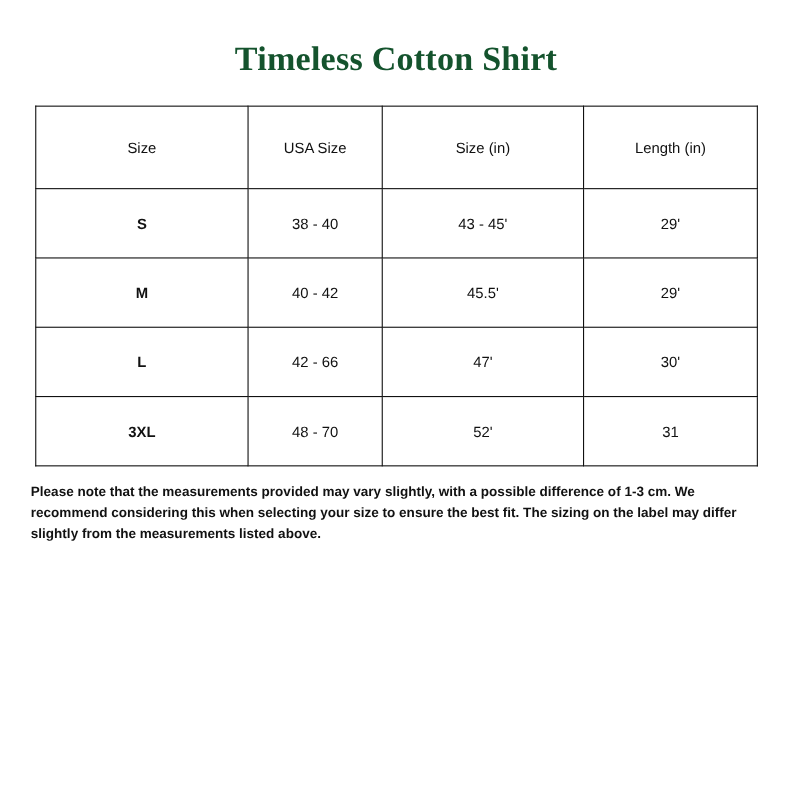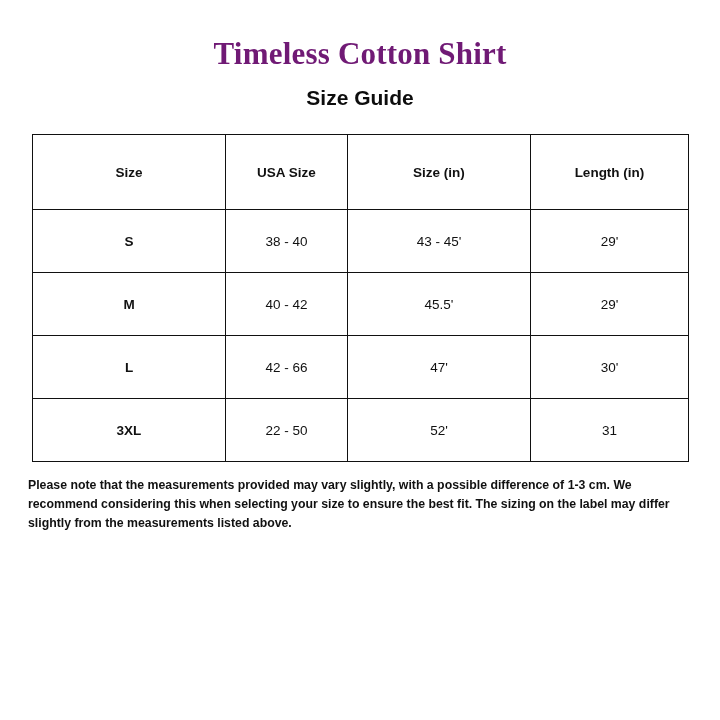--- a/index.html
+++ b/index.html
@@ -21,21 +21,21 @@
     padding: 0;
     position: relative;
   }
   .title {
     text-align: center;
     font-family: "Liberation Serif", serif;
     font-weight: bold;
     font-size: 31px;
     letter-spacing: 0.2px;
     margin: 36px 0 0 0;
-    color: #701a75;
+    color: #14532d;
   }
   .subtitle {
     text-align: center;
     font-family: "Liberation Sans", sans-serif;
     font-weight: bold;
     font-size: 21px;
     margin: 14px 0 0 0;
     color: #0d0d0d;
   }
   .table-wrap {
@@ -49,21 +49,21 @@
   table.size-table td,
   table.size-table th {
     border: 1.5px solid #111111;
     text-align: center;
     vertical-align: middle;
     font-size: 13.5px;
     color: #111111;
   }
   table.size-table thead th {
     height: 72px;
-    font-weight: bold;
+    font-weight: normal;
     font-size: 13.5px;
   }
   table.size-table tbody td {
     height: 60px;
   }
   td.size-cell {
     font-weight: bold;
     font-size: 15px;
   }
   col.c1 { width: 193px; }
@@ -79,21 +79,20 @@
     color: #111111;
     font-family: "Liberation Sans", sans-serif;
   }
 </style>
 </head>
 <body>
 
 <div class="page">
 
   <h1 class="title">Timeless Cotton Shirt</h1>
-  <h2 class="subtitle">Size Guide</h2>
 
   <div class="table-wrap">
     <table class="size-table">
       <colgroup>
         <col class="c1">
           <col class="c2">
           <col class="c3">
           <col class="c4">
       </colgroup>
       <thead>
@@ -118,21 +117,21 @@
           <td>29'</td>
         </tr>
         <tr>
           <td class="size-cell">L</td>
           <td>42 - 66</td>
           <td>47'</td>
           <td>30'</td>
         </tr>
         <tr>
           <td class="size-cell">3XL</td>
-          <td>22 - 50</td>
+          <td>48 - 70</td>
           <td>52'</td>
           <td>31</td>
         </tr>
       </tbody>
     </table>
   </div>
 
   <p class="note">Please note that the measurements provided may vary slightly, with a possible difference of 1-3 cm. We recommend considering this when selecting your size to ensure the best fit. The sizing on the label may differ slightly from the measurements listed above.</p>
 
 </div>

